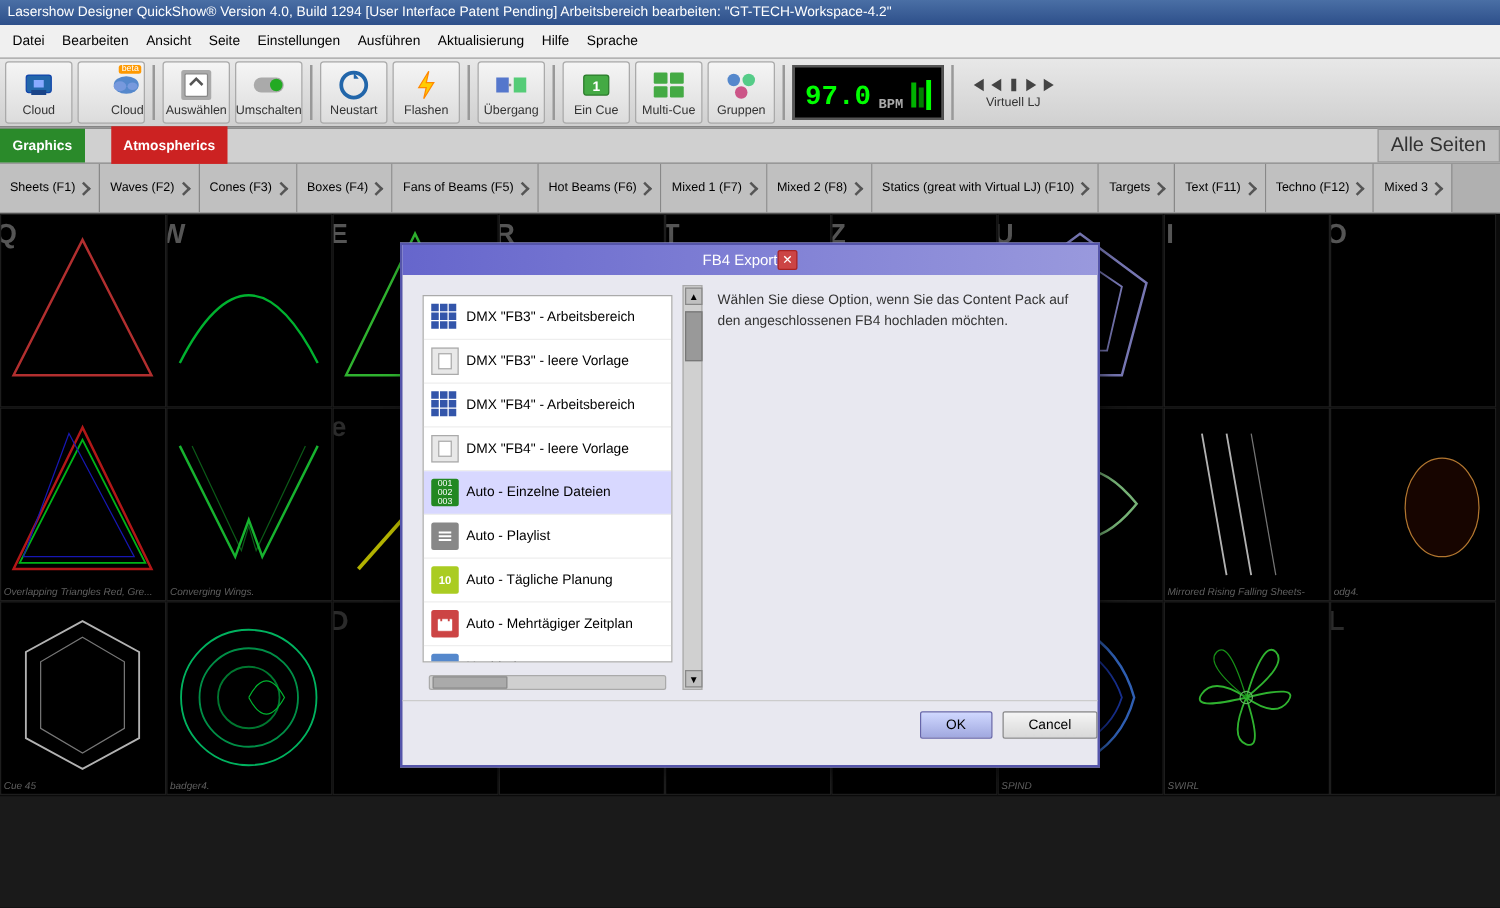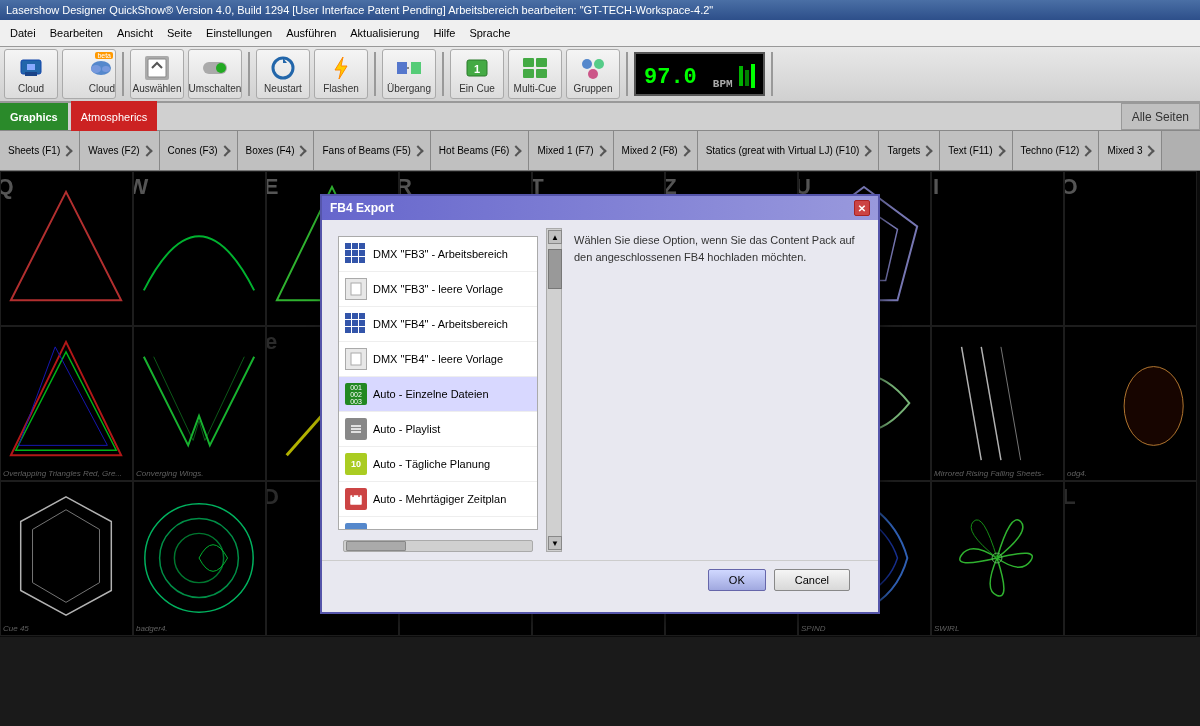--- a/index.html
+++ b/index.html
@@ -84,21 +84,21 @@
       font-weight: bold;
       font-family: 'Courier New', monospace;
       padding: 4px 8px;
       min-width: 80px;
       text-align: center;
       border: 2px solid #555;
       display: flex;
       align-items: flex-end;
       height: 44px;
     }
-    .bpm-unit { font-size: 11px; color: #aaa; margin-left: 16px; }
+    .bpm-unit { font-size: 11px; color: #aaa; margin-left: 6px; }
 
     
     #tab-row {
       display: flex;
       align-items: center;
       height: 28px;
       background: #d0d0d0;
       border-bottom: 1px solid #888;
     }
     .tab-green {
@@ -111,32 +111,32 @@
       font-weight: bold;
       font-size: 11px;
     }
     .tab-red {
       background: #cc2222;
       color: white;
       padding: 16px 10px;
       height: 100%;
       display: flex;
       align-items: center;
-      font-weight: normal;
+      font-weight: bold;
       font-size: 11px;
-      margin-left: 3px;
+      margin-left: 21px;
     }
     .tab-gray {
       background: #c0c0c0;
       color: #333;
       padding: 3px 10px;
       height: 100%;
       display: flex;
       align-items: center;
-      font-size: 12px;
+      font-size: 16px;
       margin-left: auto;
       border: 1px solid #999;
     }
 
     
     #cue-row {
       display: flex;
       align-items: center;
       height: 40px;
       background: #b0b0b0;
@@ -231,24 +231,24 @@
       min-height: 420px;
       position: relative;
       box-shadow: 4px 4px 12px rgba(0,0,0,0.5);
     }
 
     #modal-title-bar {
       background: linear-gradient(to right, #6666cc, #9999dd);
       color: white;
       padding: 4px 8px;
       display: flex;
-      justify-content: space-between;
+      justify-content: center;
       align-items: center;
       font-size: 12px;
-      font-weight: bold;
+      font-weight: normal;
     }
 
     #modal-close {
       width: 16px; height: 16px;
       background: #cc4444;
       border: 1px solid #aa2222;
       border-radius: 2px;
       color: white;
       font-size: 10px;
       display: flex;
@@ -306,21 +306,21 @@
       justify-content: center;
       font-size: 8px;
       cursor: pointer;
       margin: 1px;
     }
 
     #modal-footer {
       display: flex;
       justify-content: flex-end;
       gap: 8px;
-      padding: 8px 28px;
+      padding: 8px 0;
       border-top: 1px solid #ccc;
     }
 
     .modal-btn {
       padding: 4px 20px;
       border: 1px solid #888;
       background: linear-gradient(to bottom, #f5f5f5, #d8d8d8);
       cursor: pointer;
       font-size: 11px;
       border-radius: 2px;
@@ -441,20 +441,40 @@
     <span>97.0</span>
     <span class="bpm-unit">BPM</span>
     <svg width="18" height="28" style="margin-left:4px;">
         <rect x="2" y="4" width="4" height="20" fill="#00ff00" opacity="0.7"></rect>
         <rect x="8" y="8" width="4" height="16" fill="#00ff00" opacity="0.5"></rect>
         <rect x="14" y="2" width="4" height="24" fill="#00ff00"></rect>
       </svg>
   </div>
   <div class="toolbar-separator"></div>
 
+  <div style="display:flex;flex-direction:column;align-items:center;justify-content:center;height:50px;padding:0 8px;">
+    <div style="display:flex;gap:2px;margin-bottom:2px;">
+      <svg width="12" height="14">
+          <polygon points="2,7 10,2 10,12" fill="#444"></polygon>
+        </svg>
+      <svg width="12" height="14">
+          <polygon points="2,7 10,2 10,12" fill="#444"></polygon>
+        </svg>
+      <svg width="12" height="14">
+          <polygon points="4,2 8,2 8,12 4,12" fill="#444"></polygon>
+        </svg>
+      <svg width="12" height="14">
+          <polygon points="2,2 10,7 2,12" fill="#444"></polygon>
+        </svg>
+      <svg width="12" height="14">
+          <polygon points="2,2 10,7 2,12" fill="#444"></polygon>
+        </svg>
+    </div>
+    <span style="font-size:10px;color:#333;">Virtuell LJ</span>
+  </div>
 </div>
 
 <div id="tab-row">
   <div class="tab-green">
     <span>Graphics</span>
   </div>
   <div class="tab-red">
     <span>Atmospherics</span>
   </div>
   <div class="tab-gray">

